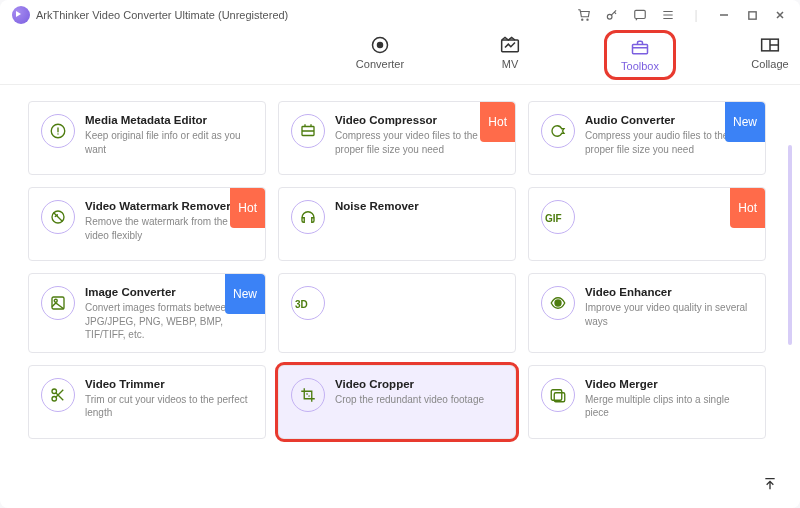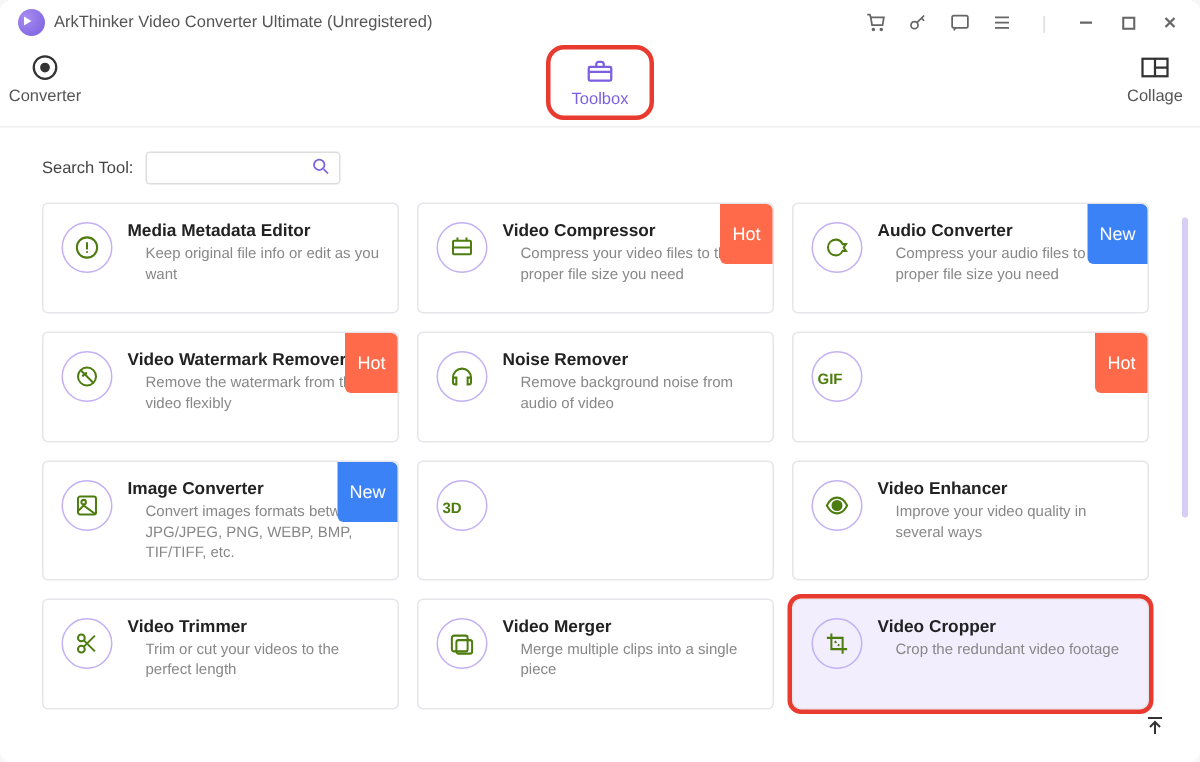--- a/index.html
+++ b/index.html
@@ -4,41 +4,41 @@
 <style>
 * { box-sizing: border-box; margin: 0; padding: 0; }
 body { font-family: -apple-system, "Segoe UI", Arial, sans-serif; background: #f7f7f9; width: 800px; height: 508px; overflow: hidden; font-size: 12px; color: #333; }
 .window { background: #fff; border-radius: 8px; width: 100%; height: 100%; display: flex; flex-direction: column; }
 .titlebar { display: flex; align-items: center; padding: 6px 12px; height: 30px; }
 .logo { width: 18px; height: 18px; border-radius: 50%; background: radial-gradient(circle at 30% 30%, #a68bf0, #7b5fe0); margin-right: 6px; position: relative; }
 .logo::after { content:""; position:absolute; left:4px; top:5px; border-left:5px solid #fff; border-top:3px solid transparent; border-bottom:3px solid transparent; }
 .title { font-size: 11px; color: #555; }
 .win-controls { margin-left: auto; display:flex; gap:12px; align-items:center; color:#666; }
 .win-controls span { cursor:pointer; display:inline-flex; width:16px; height:16px; align-items:center; justify-content:center; }
-.nav { display:flex; justify-content:space-between; gap: 30px; padding: 6px 0 10px 0; border-bottom:1px solid #eee; }
+.nav { display:flex; justify-content:flex-end; gap: 70px; padding: 6px 0 10px 0; border-bottom:1px solid #eee; }
 .nav-item { display:flex; flex-direction:column; align-items:center; gap:4px; font-size:11px; color:#555; cursor:pointer; width:60px; }
 .nav-item.active { color:#7b5fe0; }
 .nav-item.active.highlight-red { outline: 3px solid #e83a2f; outline-offset: 3px; border-radius:6px; padding:2px 4px; }
 .nav-icon { width:20px; height:18px; display:flex; align-items:center; justify-content:center; }
 .content { flex:1; padding: 16px 20px 10px 28px; overflow:hidden; position:relative; }
 .searchrow { display:flex; align-items:center; gap:8px; font-size:11px; color:#444; margin-bottom:12px; }
 .searchbox { position:relative; }
 .searchbox input { width: 130px; height:22px; border:1px solid #ddd; border-radius:3px; padding: 0 24px 0 6px; font-size:11px; }
 .searchbox .mag { position:absolute; right:6px; top:3px; color:#7b5fe0; }
 .grid { display:grid; grid-template-columns: repeat(3, 1fr); gap: 12px; padding-right: 14px; }
 .card { border:1px solid #e5e5ea; border-radius:4px; padding:12px 12px 10px 12px; display:flex; gap:10px; position:relative; background:#fff; min-height:74px; cursor:pointer; }
 .card.selected { background:#f2eefe; }
 .card.highlight-red { outline: 3px solid #e83a2f; outline-offset: 0px; border-radius:6px; }
 .badge { position:absolute; top:0; right:0; font-size:12px; color:#fff; padding:13px 8px; border-radius: 0 4px 0 4px; }
 .badge.hot { background:#ff6b4a; }
 .badge.new { background:#3b82f6; }
 .iconwrap { width:34px; height:34px; border:1.5px solid #c3b1f3; border-radius:50%; display:flex; align-items:center; justify-content:center; flex-shrink:0; color:#4d7c0f; }
 .card-body { flex:1; min-width:0; }
 .card-title { font-size:11.5px; font-weight:600; color:#222; margin-bottom:3px; }
-.card-desc { font-size:10px; color:#888; line-height:1.35;margin-left:12px; }
+.card-desc { font-size:10px; color:#888; line-height:1.35; }
 .scrollbar { position:absolute; right:8px; top:60px; width:4px; height:200px; background:#d7cdf7; border-radius:2px; }
 .scrolltop { position:absolute; right:20px; bottom:14px; width:20px; height:20px; display:flex; align-items:center; justify-content:center; color:#333; cursor:pointer; }
 svg { display:block; }
 </style>
 </head>
 <body>
 <div class="window">
 
 <div class="titlebar">
   <div class="logo"></div>
@@ -91,20 +91,30 @@
 <div class="nav">
   <div class="nav-item">
     <div class="nav-icon">
           <svg width="20" height="20" viewBox="0 0 24 24" fill="none" stroke="#333" stroke-width="1.8">
             <circle cx="12" cy="12" r="9"></circle>
             <circle cx="12" cy="12" r="3" fill="#333"></circle>
           </svg>
         </div>
     <span>Converter</span>
   </div>
+  <div class="nav-item">
+    <div class="nav-icon">
+          <svg width="20" height="18" viewBox="0 0 24 20" fill="none" stroke="#333" stroke-width="1.8">
+            <rect x="2" y="4" width="20" height="14" rx="1"></rect>
+            <path d="M2 4l4-3 4 3 4-3 4 3"></path>
+            <path d="M6 13l4-4 3 3 5-5"></path>
+          </svg>
+        </div>
+    <span>MV</span>
+  </div>
   <div class="nav-item active highlight-red">
     <div class="nav-icon">
           <svg width="20" height="18" viewBox="0 0 24 20" fill="none" stroke="#7b5fe0" stroke-width="1.8">
             <rect x="3" y="7" width="18" height="11" rx="1"></rect>
             <path d="M3 11h18M9 7V5a2 2 0 012-2h2a2 2 0 012 2v2"></path>
           </svg>
         </div>
     <span>Toolbox</span>
   </div>
   <div class="nav-item">
@@ -112,32 +122,20 @@
           <svg width="20" height="16" viewBox="0 0 24 18" fill="none" stroke="#333" stroke-width="1.8">
             <rect x="2" y="2" width="20" height="14"></rect>
             <path d="M12 2v14M12 9h10"></path>
           </svg>
         </div>
     <span>Collage</span>
   </div>
 </div>
 
 <div class="content">
-  <div class="searchrow">
-    <span>Search Tool:</span>
-    <div class="searchbox">
-      <input type="text" placeholder="" style="">
-      <span class="mag">
-            <svg width="14" height="14" viewBox="0 0 24 24" fill="none" stroke="currentColor" stroke-width="2">
-              <circle cx="10" cy="10" r="6"></circle>
-              <path d="M20 20l-5-5"></path>
-            </svg>
-          </span>
-    </div>
-  </div>
 
   <div class="grid" id="tool-grid">
         <div class="card">
           <div class="iconwrap">
             <svg width="18" height="18" viewBox="0 0 24 24" fill="none" stroke="currentColor" stroke-width="1.8">
               <circle cx="12" cy="12" r="9"></circle>
               <path d="M12 8v5M12 16h.01" stroke-linecap="round"></path>
             </svg>
           </div>
           <div class="card-body">
@@ -184,21 +182,20 @@
           </div>
         </div>
         <div class="card">
           <div class="iconwrap">
             <svg width="18" height="18" viewBox="0 0 24 24" fill="none" stroke="currentColor" stroke-width="1.8">
               <path d="M4 13a8 8 0 0116 0M4 13v4a2 2 0 002 2h1v-6H4zM20 13v4a2 2 0 01-2 2h-1v-6h3z"></path>
             </svg>
           </div>
           <div class="card-body">
             <div class="card-title">Noise Remover</div>
-            <div class="card-desc">Remove background noise from audio of video</div>
           </div>
         </div>
         <div class="card">
           <div class="badge hot">Hot</div>
           <div class="iconwrap">
             <svg width="30" height="18">
               <text x="2" y="14" font-size="10" font-weight="600" fill="currentColor" font-family="Arial">GIF</text>
             </svg>
           </div>
         </div>
@@ -241,42 +238,42 @@
               <circle cx="7" cy="7" r="3"></circle>
               <circle cx="7" cy="17" r="3"></circle>
               <path d="M9 9l10 10M9 15L19 5"></path>
             </svg>
           </div>
           <div class="card-body">
             <div class="card-title">Video Trimmer</div>
             <div class="card-desc">Trim or cut your videos to the perfect length</div>
           </div>
         </div>
+        <div class="card selected highlight-red">
+          <div class="iconwrap">
+            <svg width="18" height="18" viewBox="0 0 24 24" fill="none" stroke="currentColor" stroke-width="1.8">
+              <path d="M7 3v14h14M17 21V7H3"></path>
+              <path d="M10 10l4 4" stroke-dasharray="2 2"></path>
+            </svg>
+          </div>
+          <div class="card-body">
+            <div class="card-title">Video Cropper</div>
+            <div class="card-desc">Crop the redundant video footage</div>
+          </div>
+        </div>
         <div class="card">
           <div class="iconwrap">
             <svg width="18" height="18" viewBox="0 0 24 24" fill="none" stroke="currentColor" stroke-width="1.8">
               <rect x="3" y="5" width="14" height="14" rx="2"></rect>
               <rect x="7" y="9" width="14" height="12" rx="2"></rect>
             </svg>
           </div>
           <div class="card-body">
             <div class="card-title">Video Merger</div>
             <div class="card-desc">Merge multiple clips into a single piece</div>
-          </div>
-        </div>
-        <div class="card selected highlight-red">
-          <div class="iconwrap">
-            <svg width="18" height="18" viewBox="0 0 24 24" fill="none" stroke="currentColor" stroke-width="1.8">
-              <path d="M7 3v14h14M17 21V7H3"></path>
-              <path d="M10 10l4 4" stroke-dasharray="2 2"></path>
-            </svg>
-          </div>
-          <div class="card-body">
-            <div class="card-title">Video Cropper</div>
-            <div class="card-desc">Crop the redundant video footage</div>
           </div>
         </div>
       </div>
 
   <div class="scrollbar"></div>
   <div class="scrolltop">
         <svg width="16" height="16" viewBox="0 0 24 24" fill="none" stroke="currentColor" stroke-width="2">
           <path d="M5 4h14M12 20V8M7 13l5-5 5 5"></path>
         </svg>
       </div>

